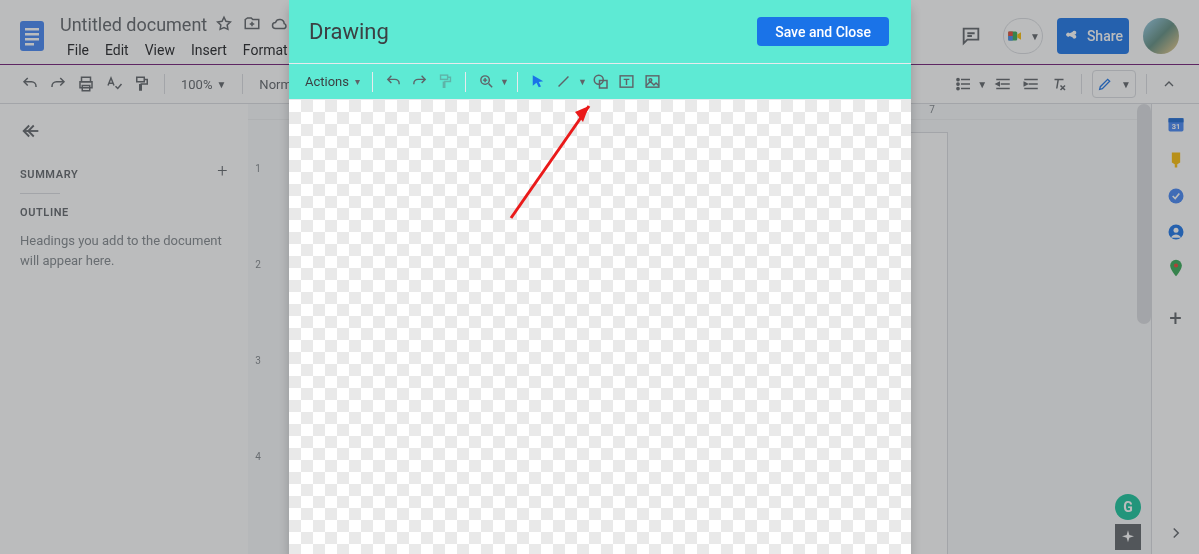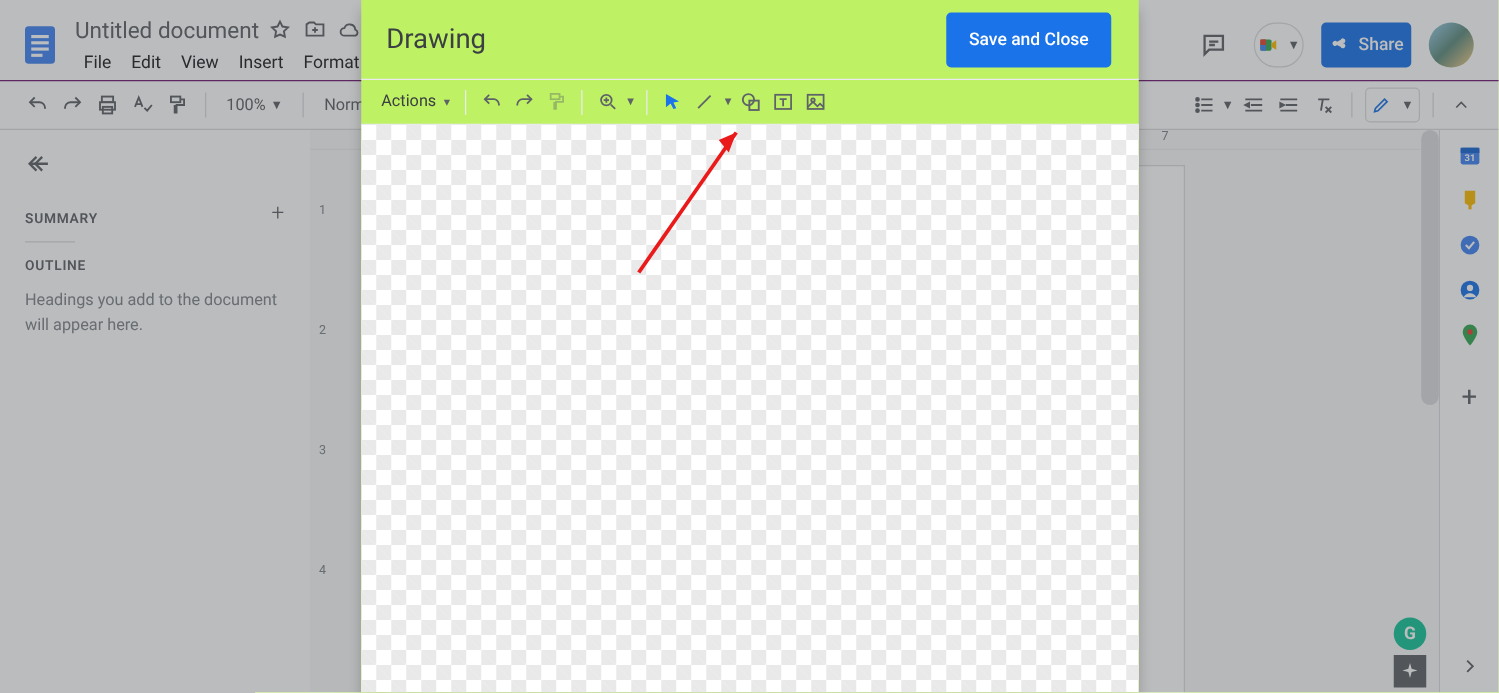--- a/index.html
+++ b/index.html
@@ -54,24 +54,24 @@
 .rail-plus { margin-top: 12px; font-size: 22px; color: #5f6368; }
 .rail-bottom { margin-top: auto; margin-bottom: 8px; }
 
 .g-circle { position:absolute; bottom: 34px; right: 58px; width: 26px; height: 26px; border-radius: 50%; background:#15c39a; color:#fff; display:flex; align-items:center; justify-content:center; font-weight:700; font-size:14px; }
 .explore { position:absolute; bottom: 4px; right: 58px; width: 26px; height: 26px; background:#5f6368; display:flex;align-items:center;justify-content:center; }
 
 
 .dim { position: absolute; inset: 0; background: rgba(60,64,67,.35); }
 
 
-.dialog { position: absolute; top: 0; left: 289px; width: 622px; height: 554px; background: #bef264; display: flex; flex-direction: column; box-shadow: 0 8px 10px rgba(0,0,0,.2); }
+.dialog { position: absolute; top: 0; left: 289px; width: 622px; height: 554px; background: #5eead4; display: flex; flex-direction: column; box-shadow: 0 8px 10px rgba(0,0,0,.2); }
 .dlg-header { height: 64px; display: flex; align-items: center; justify-content: space-between; padding: 0 22px 0 20px; border-bottom: 1px solid #e8eaed; }
 .dlg-title { font-size: 22px; color: #3c4043; font-weight: 400; }
-.save-btn { background: #1a73e8; color: #fff; border: none; border-radius: 4px; font-size: 14px; font-weight: 500; height: 44px; padding: 0 18px; }
+.save-btn { background: #1a73e8; color: #fff; border: none; border-radius: 4px; font-size: 14px; font-weight: 500; height: 29px; padding: 0 18px; }
 .dlg-toolbar { height: 36px; display: flex; align-items: center; padding: 0 12px; gap: 2px; color: #5f6368; border-bottom: 1px solid #e8eaed; }
 .actions-btn { font-size: 13px; color: #3c4043; display: flex; align-items: center; gap: 2px; padding: 0 4px; }
 .dtb-sep { width: 1px; height: 20px; background: #e8eaed; margin: 0 6px; }
 .dtb-btn { width: 24px; height: 24px; display: flex; align-items: center; justify-content: center; border-radius: 2px; }
 .dtb-btn.disabled { opacity: .4; }
 .dtb-arrow { font-size: 9px; color: #5f6368; }
 .dtb-select-icon { width: 18px; height: 18px; }
 .dtb-btn.active svg { color: #1a73e8; }
 .canvas-wrap { flex: 1; position: relative; overflow: hidden; }
 .canvas {

